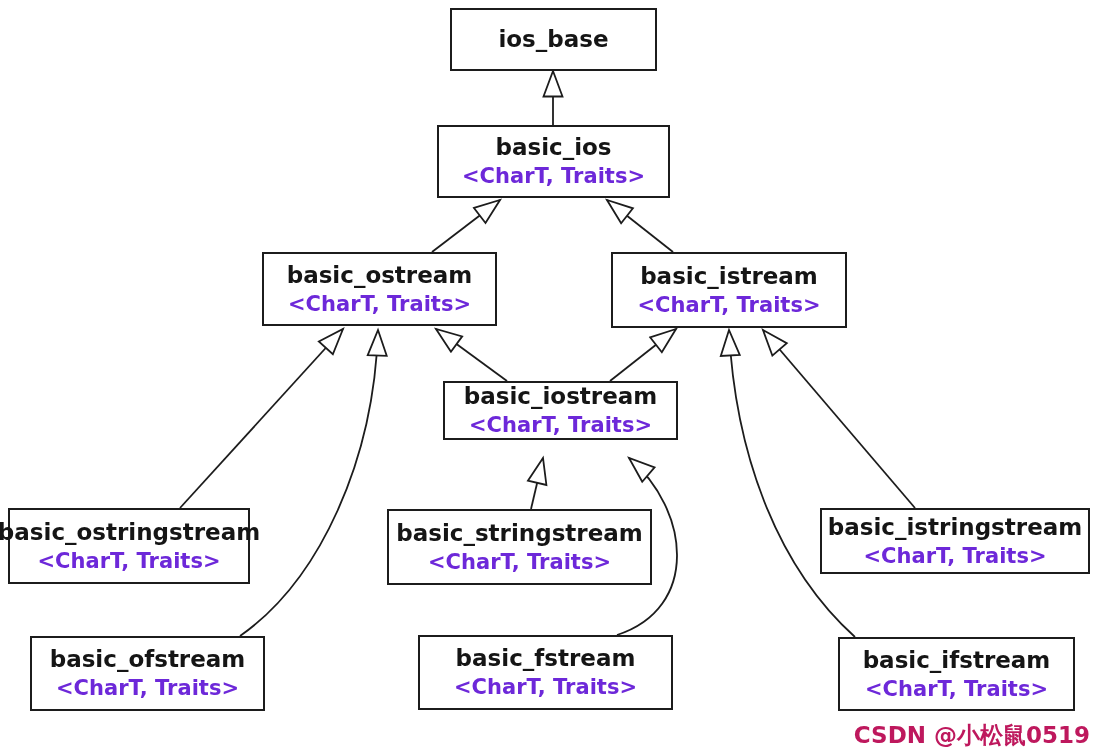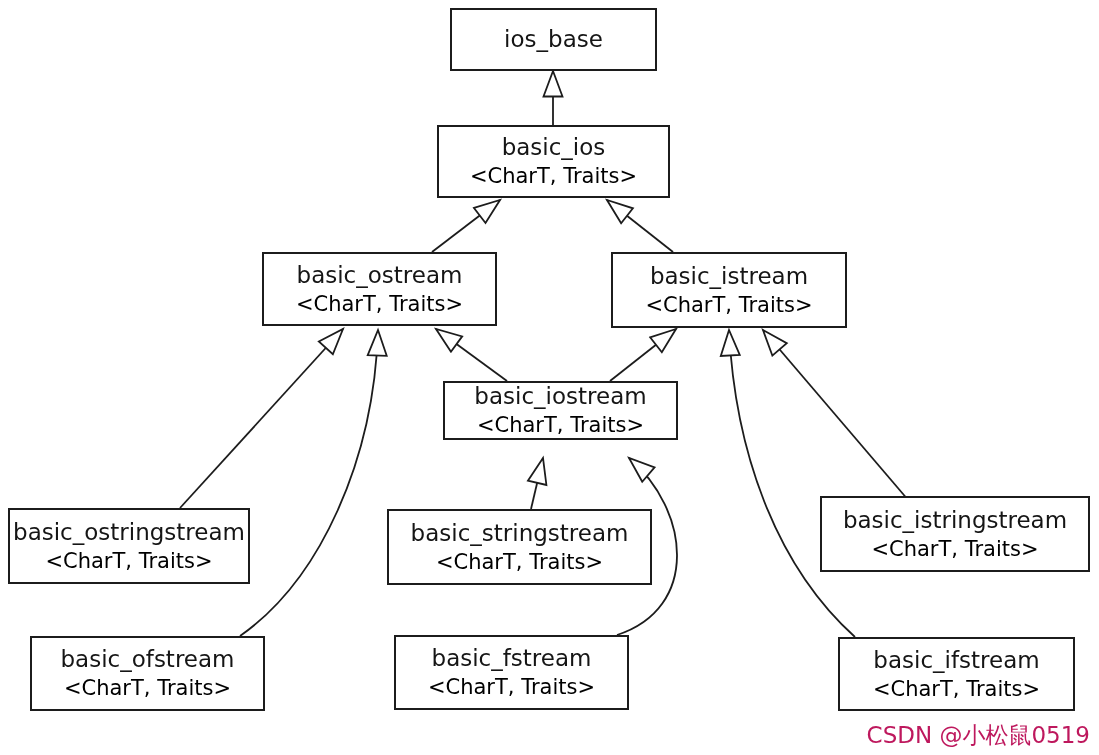--- a/index.html
+++ b/index.html
@@ -3,20 +3,21 @@
 <meta charset="utf-8">
 <style>
   html, body { margin: 0; padding: 0; background: #ffffff; }
   .canvas {
     position: relative;
     width: 1099px;
     height: 755px;
     background: #ffffff;
     overflow: hidden;
     font-family: "DejaVu Sans", "Liberation Sans", sans-serif;
+    font-weight: bold;
   }
   svg.edges {
     position: absolute;
     left: 0; top: 0;
   }
   svg.edges path.conn {
     fill: none;
     stroke: #1c1c1c;
     stroke-width: 1.8;
   }
@@ -33,21 +34,21 @@
   }
   .cname {
     font-size: 23px;
     line-height: 1.3;
     color: #151515;
     white-space: nowrap;
   }
   .cparams {
     font-size: 21px;
     line-height: 1.25;
-    color: #000000;
+    color: #6d28d9;
     white-space: nowrap;
   }
   .cparams:empty { display: none; }
   .watermark {
     position: absolute;
     right: 9px;
     bottom: 4px;
     font-size: 23px;
     color: #be185d;
     white-space: nowrap;
@@ -105,31 +106,31 @@
   <div class="node" style="left:8px;top:508px;width:242px;height:76px">
     <div class="cname">basic_ostringstream</div>
     <div class="cparams">&lt;CharT, Traits&gt;</div>
   </div>
 
   <div class="node" style="left:387px;top:509px;width:265px;height:76px">
     <div class="cname">basic_stringstream</div>
     <div class="cparams">&lt;CharT, Traits&gt;</div>
   </div>
 
-  <div class="node" style="left:820px;top:496px;width:270px;height:76px">
+  <div class="node" style="left:820px;top:508px;width:270px;height:66px">
     <div class="cname">basic_istringstream</div>
     <div class="cparams">&lt;CharT, Traits&gt;</div>
   </div>
 
   <div class="node" style="left:30px;top:636px;width:235px;height:75px">
     <div class="cname">basic_ofstream</div>
     <div class="cparams">&lt;CharT, Traits&gt;</div>
   </div>
 
-  <div class="node" style="left:394px;top:635px;width:235px;height:75px">
+  <div class="node" style="left:418px;top:635px;width:255px;height:75px">
     <div class="cname">basic_fstream</div>
     <div class="cparams">&lt;CharT, Traits&gt;</div>
   </div>
 
   <div class="node" style="left:838px;top:637px;width:237px;height:74px">
     <div class="cname">basic_ifstream</div>
     <div class="cparams">&lt;CharT, Traits&gt;</div>
   </div>
 
   <div class="watermark">CSDN @小松鼠0519</div>

